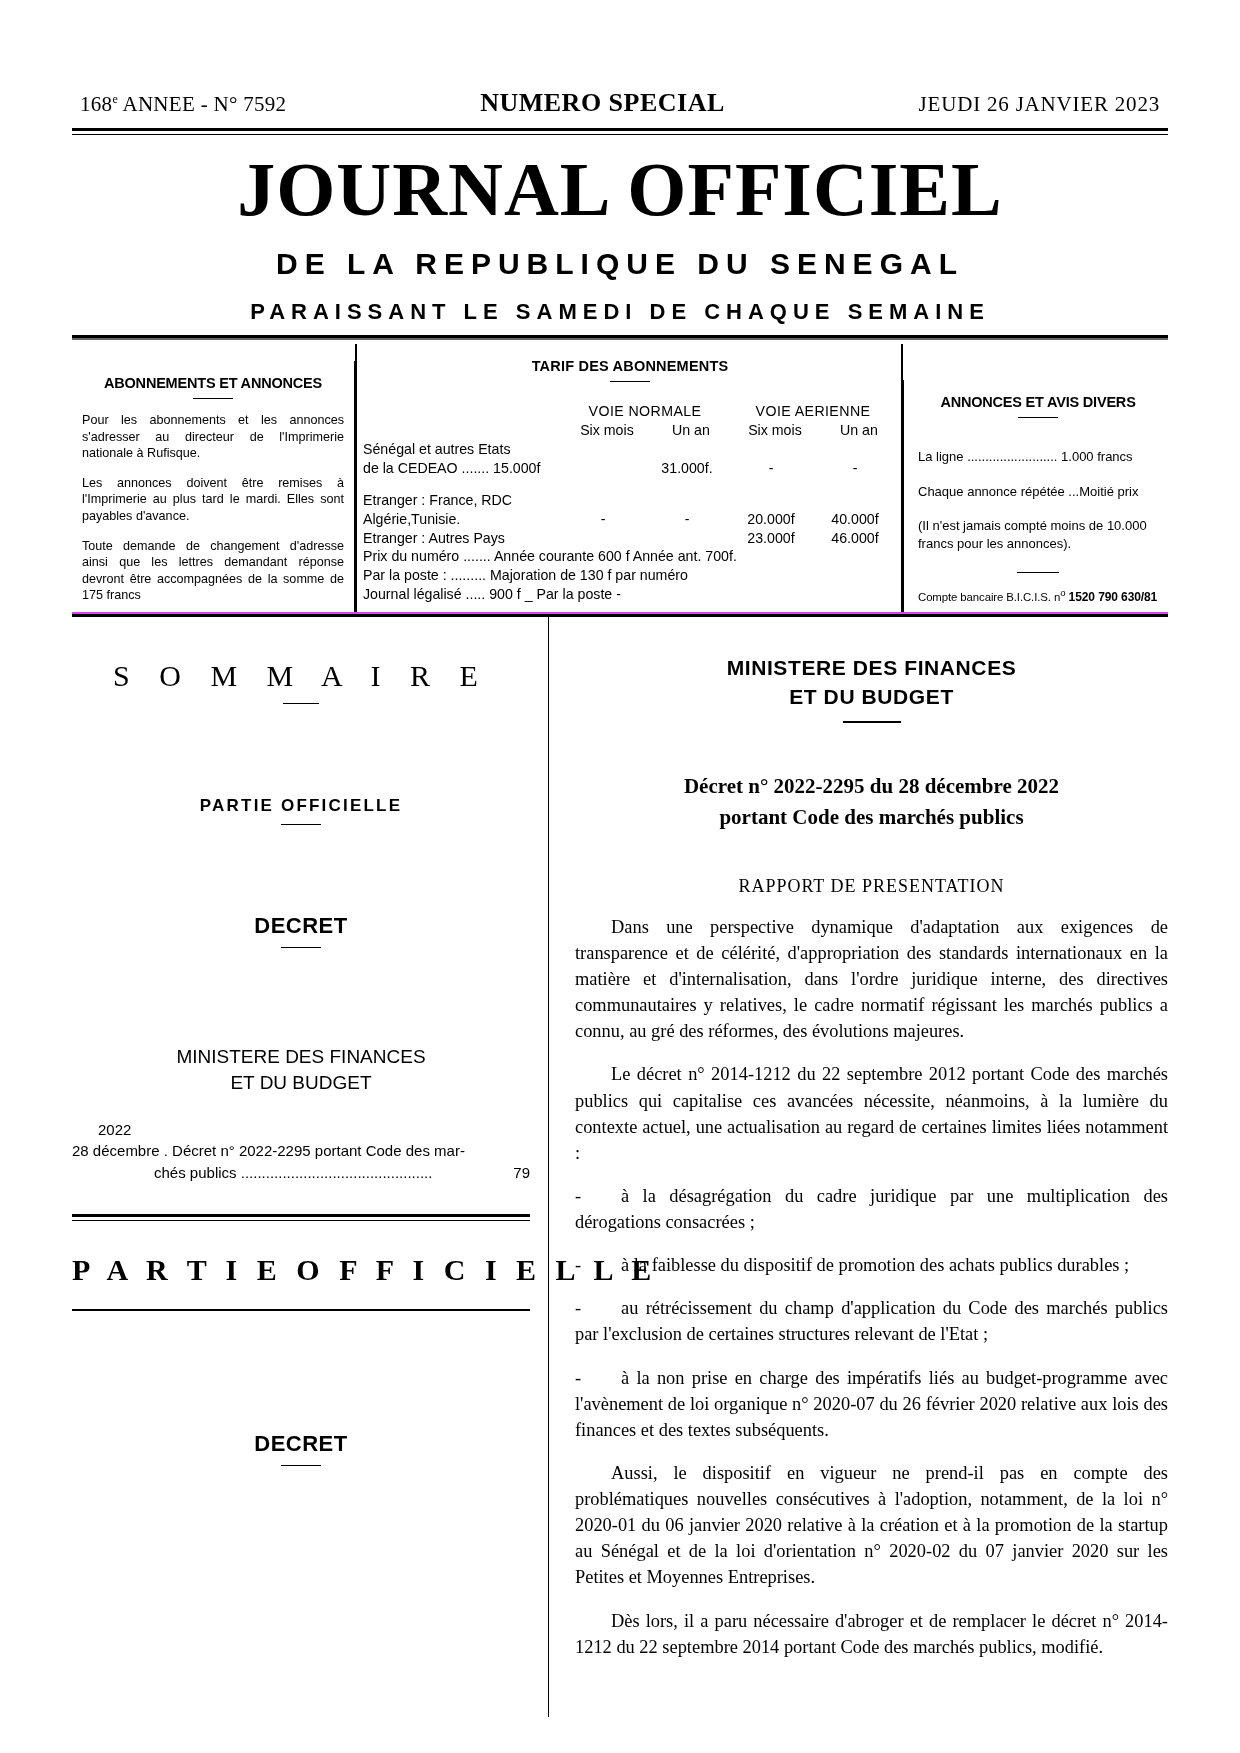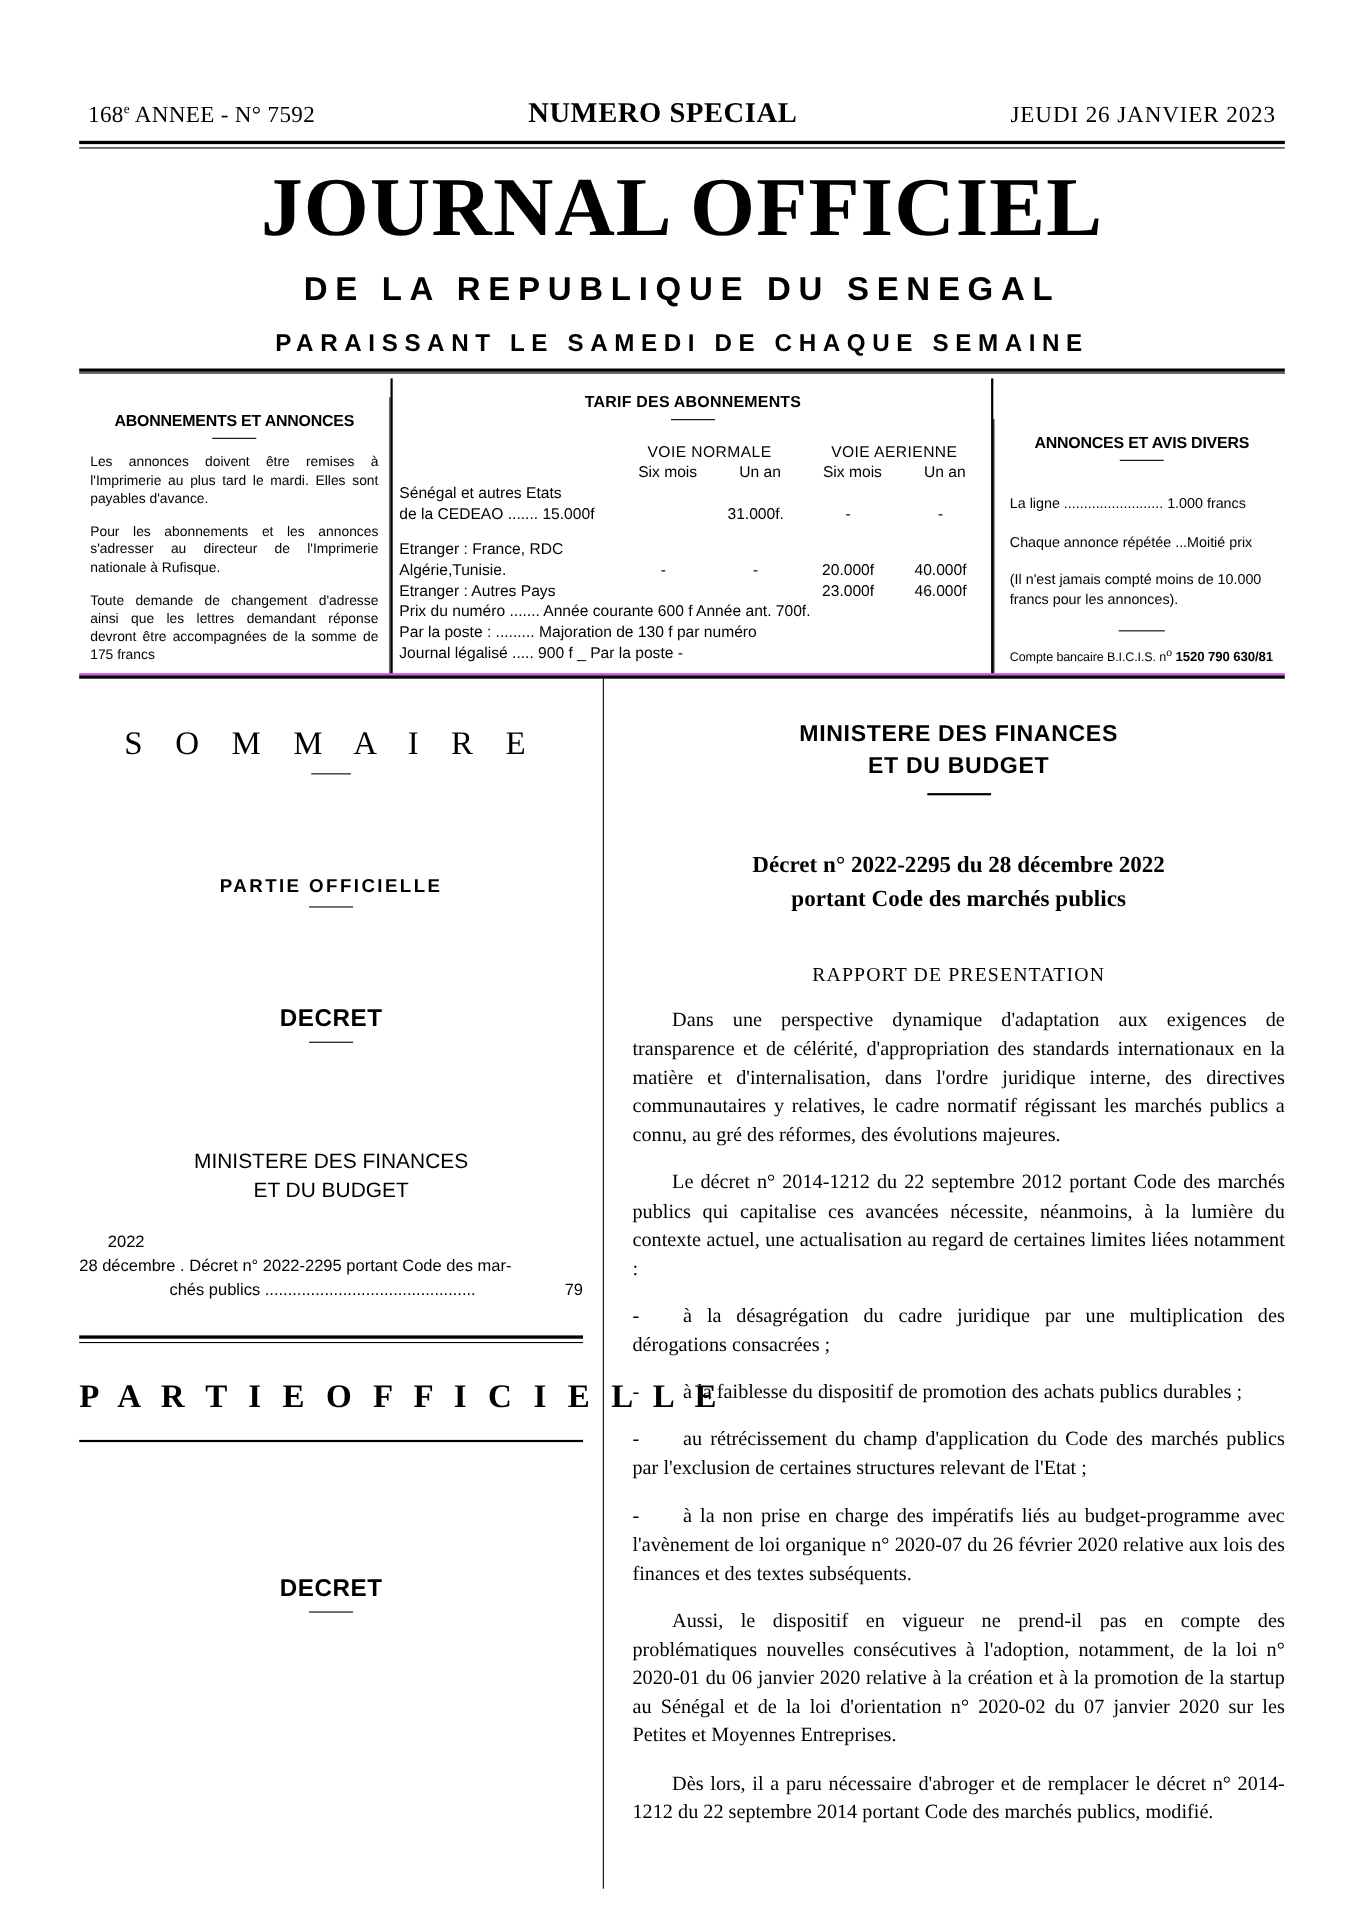--- a/index.html
+++ b/index.html
@@ -371,22 +371,22 @@
     <div class="jo-sub2">PARAISSANT LE SAMEDI DE CHAQUE SEMAINE</div>
   </div>
 
   <div class="boxes-wrap">
     <div class="boxes-rule-top"></div>
     <div class="boxes">
 
       <div class="box box-left">
         <div class="box-title">ABONNEMENTS ET ANNONCES</div>
         <div class="box-dash"></div>
+        <div class="box-p">Pour les abonnements et les annonces s'adresser au directeur de l'Imprimerie nationale à Rufisque.</div>
         <div class="box-p">Les  annonces doivent être remises à l'Imprimerie au plus tard le mardi. Elles sont payables d'avance.</div>
-        <div class="box-p">Pour les abonnements et les annonces s'adresser au directeur de l'Imprimerie nationale à Rufisque.</div>
         <div class="box-p">Toute demande de changement d'adresse ainsi que les lettres demandant réponse devront être accompagnées de la somme de 175 francs</div>
       </div>
 
       <div class="box box-mid">
         <div class="box-title wide">TARIF DES ABONNEMENTS</div>
         <div class="box-dash"></div>
         <div class="tarif">
           <div class="tarif-head">
             <div class="tarif-colhead">
               <div class="ttl">VOIE  NORMALE</div>

